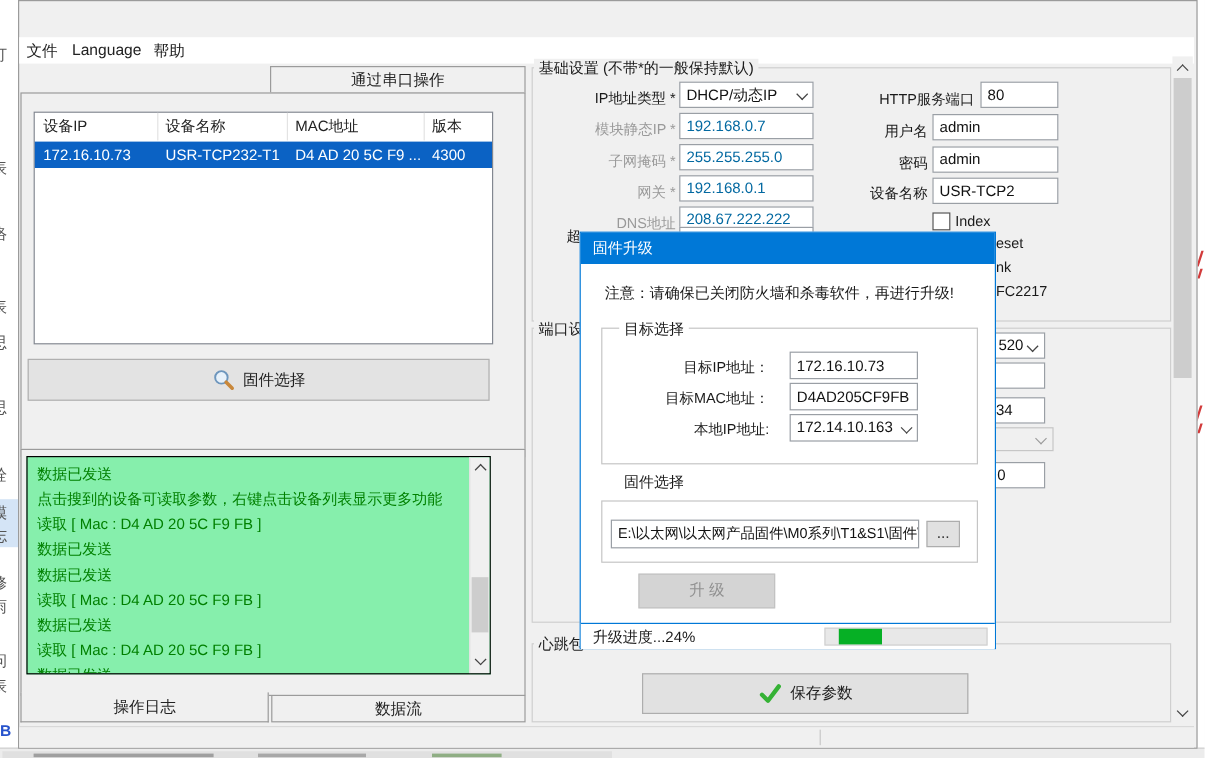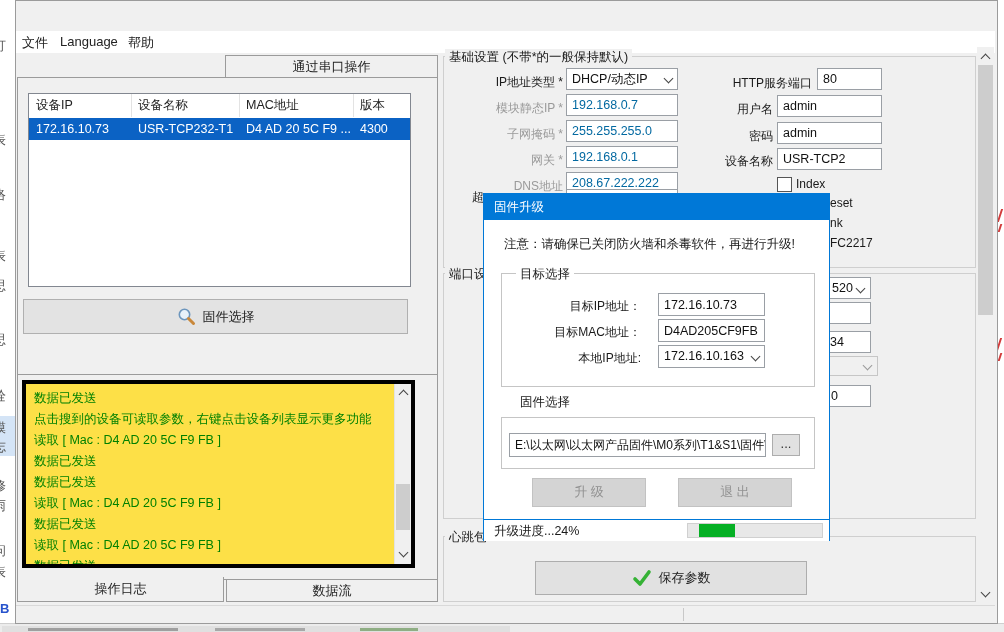--- a/index.html
+++ b/index.html
@@ -14,21 +14,21 @@
   .menubar{left:16px;top:31px;width:979px;height:22px;background:#fff;}
   .menu-item{position:absolute;top:3px;font-size:13px;color:#222;padding:0 4px;}
   .ctl{position:absolute;top:4px;width:34px;height:22px;text-align:center;line-height:22px;color:#666;font-size:13px;}
   .tab{position:absolute;background:#f0f0f0;border:1px solid #9b9b9b;text-align:center;font-size:13px;color:#222;}
   .panel{position:absolute;background:#f0f0f0;border:1px solid #9b9b9b;}
   .tbl{position:absolute;background:#fff;border:1px solid #828790;}
   .th{position:absolute;top:0;height:23px;line-height:23px;padding-left:7px;border-right:1px solid #e3e3e3;font-size:12.5px;color:#222;overflow:hidden;white-space:nowrap;}
   .sel-row{position:absolute;left:0;top:24px;height:22px;background:#0b62c4;color:#fff;}
   .td{position:absolute;top:0;height:22px;line-height:22px;padding-left:7px;font-size:12.5px;overflow:hidden;white-space:nowrap;}
   .btn{position:absolute;background:#e3e3e3;border:1px solid #b0b0b0;display:flex;align-items:center;justify-content:center;font-size:13px;color:#222;gap:7px;}
-  .logbox{position:absolute;background:#fde047;border:4px solid #000000;overflow:hidden;}
+  .logbox{position:absolute;background:#86efac;border:1px solid #000000;overflow:hidden;}
   .logline{position:absolute;left:8px;white-space:nowrap;color:#008000;font-size:12.5px;}
   .sb{position:absolute;background:#f0f0f0;}
   .sb-thumb{position:absolute;background:#cdcdcd;}
   .chev{position:absolute;width:6px;height:6px;border-right:1.2px solid #444;border-bottom:1.2px solid #444;transform:rotate(45deg);}
   .chev.up{transform:rotate(-135deg);}
   .chev.gray{border-color:#9a9a9a;}
   .group{position:absolute;border:1px solid #cfcfcf;}
   .group-label{position:absolute;background:#f0f0f0;padding:0 4px;font-size:12.5px;color:#1a1a1a;white-space:nowrap;}
   .input{position:absolute;background:#fff;border:1px solid #9a9fa5;font-family:"Liberation Sans",sans-serif;font-size:12.5px;color:#111;padding:0 0 0 5px;line-height:20px;white-space:nowrap;overflow:hidden;box-sizing:border-box;}
   .input.gray{color:#0369a1;}
@@ -202,30 +202,29 @@
     <div class="group" style="left:17px;top:79px;width:312px;height:112px;border-color:#c5c5c5;"></div>
     <div class="group-label" style="left:32px;top:72px;background:#fff;">目标选择</div>
 
     <div class="rlab" style="left:47px;top:104px;width:110px;">目标IP地址：</div>
     <input class="input" style="left: 174px; top: 99px; width: 107px; height: 23px;" value="172.16.10.73">
 
     <div class="rlab" style="left:47px;top:130px;width:110px;">目标MAC地址：</div>
     <input class="input" style="left: 174px; top: 125px; width: 107px; height: 23px;" value="D4AD205CF9FB">
 
     <div class="rlab" style="left:47px;top:156px;width:110px;">本地IP地址:</div>
-    <div class="combo" style="left:174px;top:151px;width:107px;height:23px;line-height:21px;">172.16.10.163</div>
+    <div class="combo" style="left:174px;top:151px;width:107px;height:23px;line-height:21px;">172.14.10.163</div>
     <span class="chev" style="left:268px;top:159px;"></span>
 
     <div class="group" style="left:17px;top:223px;width:312px;height:50px;border-color:#c5c5c5;"></div>
     <div class="group-label" style="left:32px;top:200px;background:#fff;">固件选择</div>
     <input class="input" style="left: 25px; top: 239px; width: 257px; height: 24px; font-size: 12px;" value="E:\以太网\以太网产品固件\M0系列\T1&amp;S1\固件\">
     <div class="dlg-btn" style="left:288px;top:240px;width:26px;height:20px;line-height:18px;background:#e1e1e1;border-color:#adadad;color:#333;">...</div>
 
     <div class="dlg-btn gbtn-disabled" style="left:48px;top:284px;width:112px;height:27px;">升 级</div>
-    <div class="dlg-btn gbtn-disabled" style="left:194px;top:284px;width:112px;height:27px;">退 出</div>
 
     <div class="a" style="left:0;top:325px;width:345px;height:21px;border-top:1px solid #0078d7;background:#fff;">
       <span class="llab" style="left:10px;top:3px;font-size:12.5px;">升级进度...24%</span>
       <div class="a" style="left:203px;top:3px;width:136px;height:15px;background:#e8e8e8;border:1px solid #d0d0d0;box-sizing:border-box;"></div>
       <div class="a" style="left:215px;top:4px;width:36px;height:13px;background:#06b025;"></div>
     </div>
   </div>
 
 </div>
 

